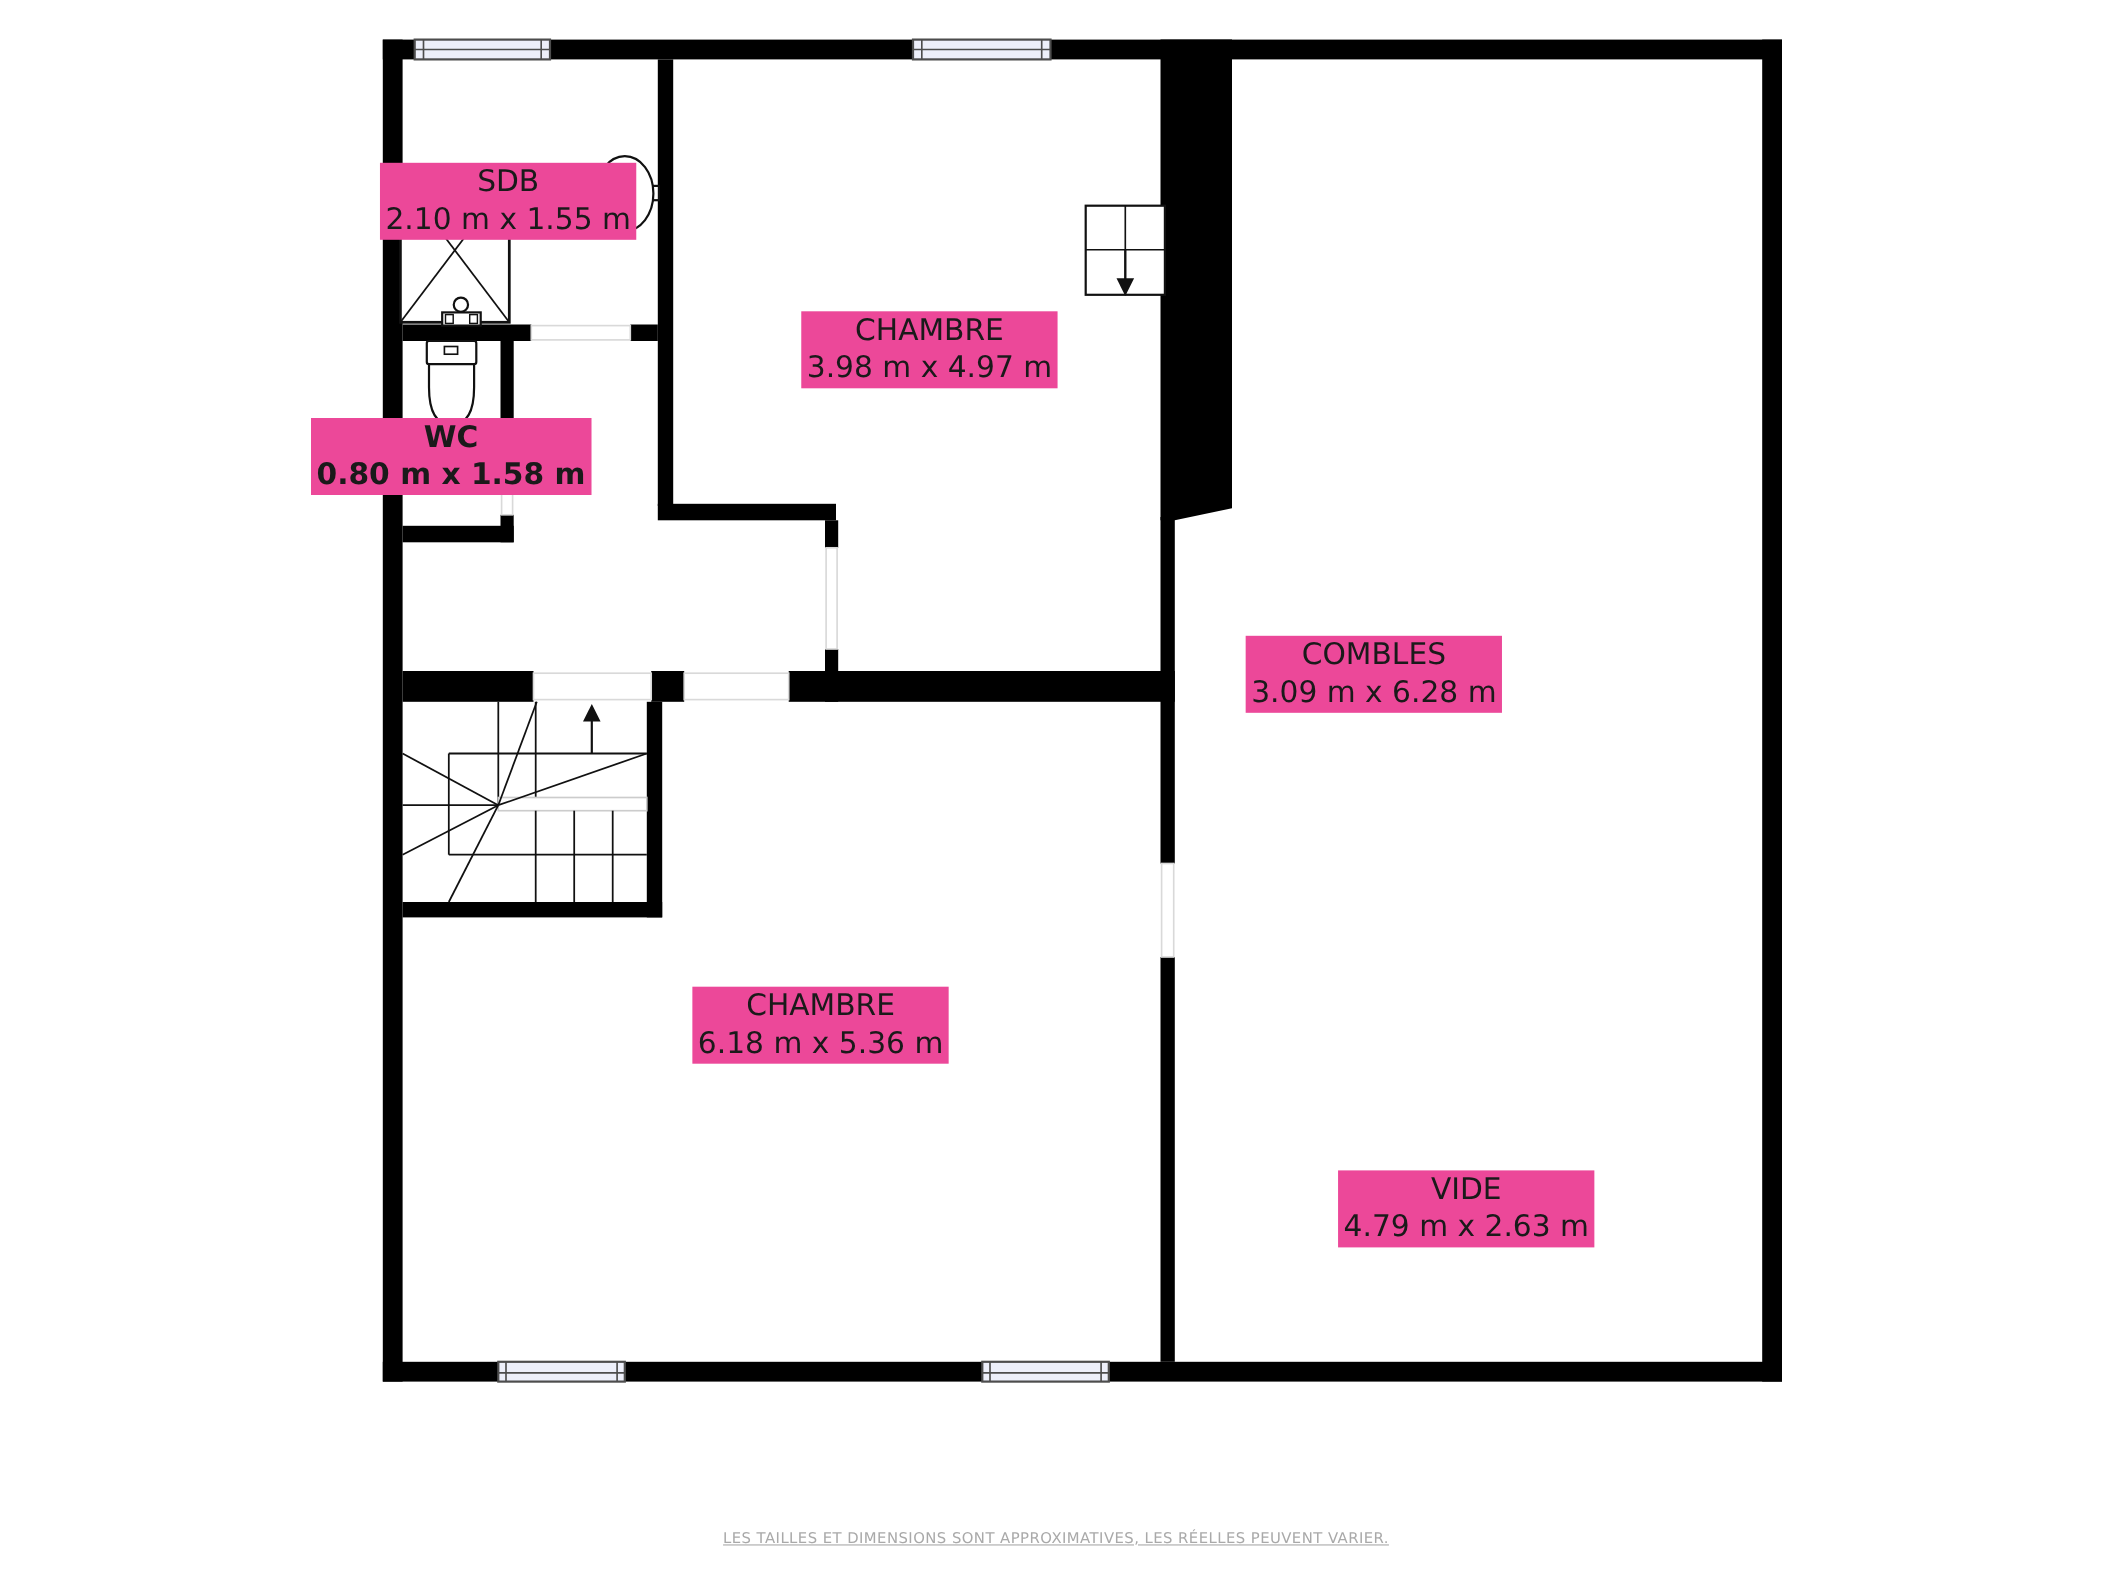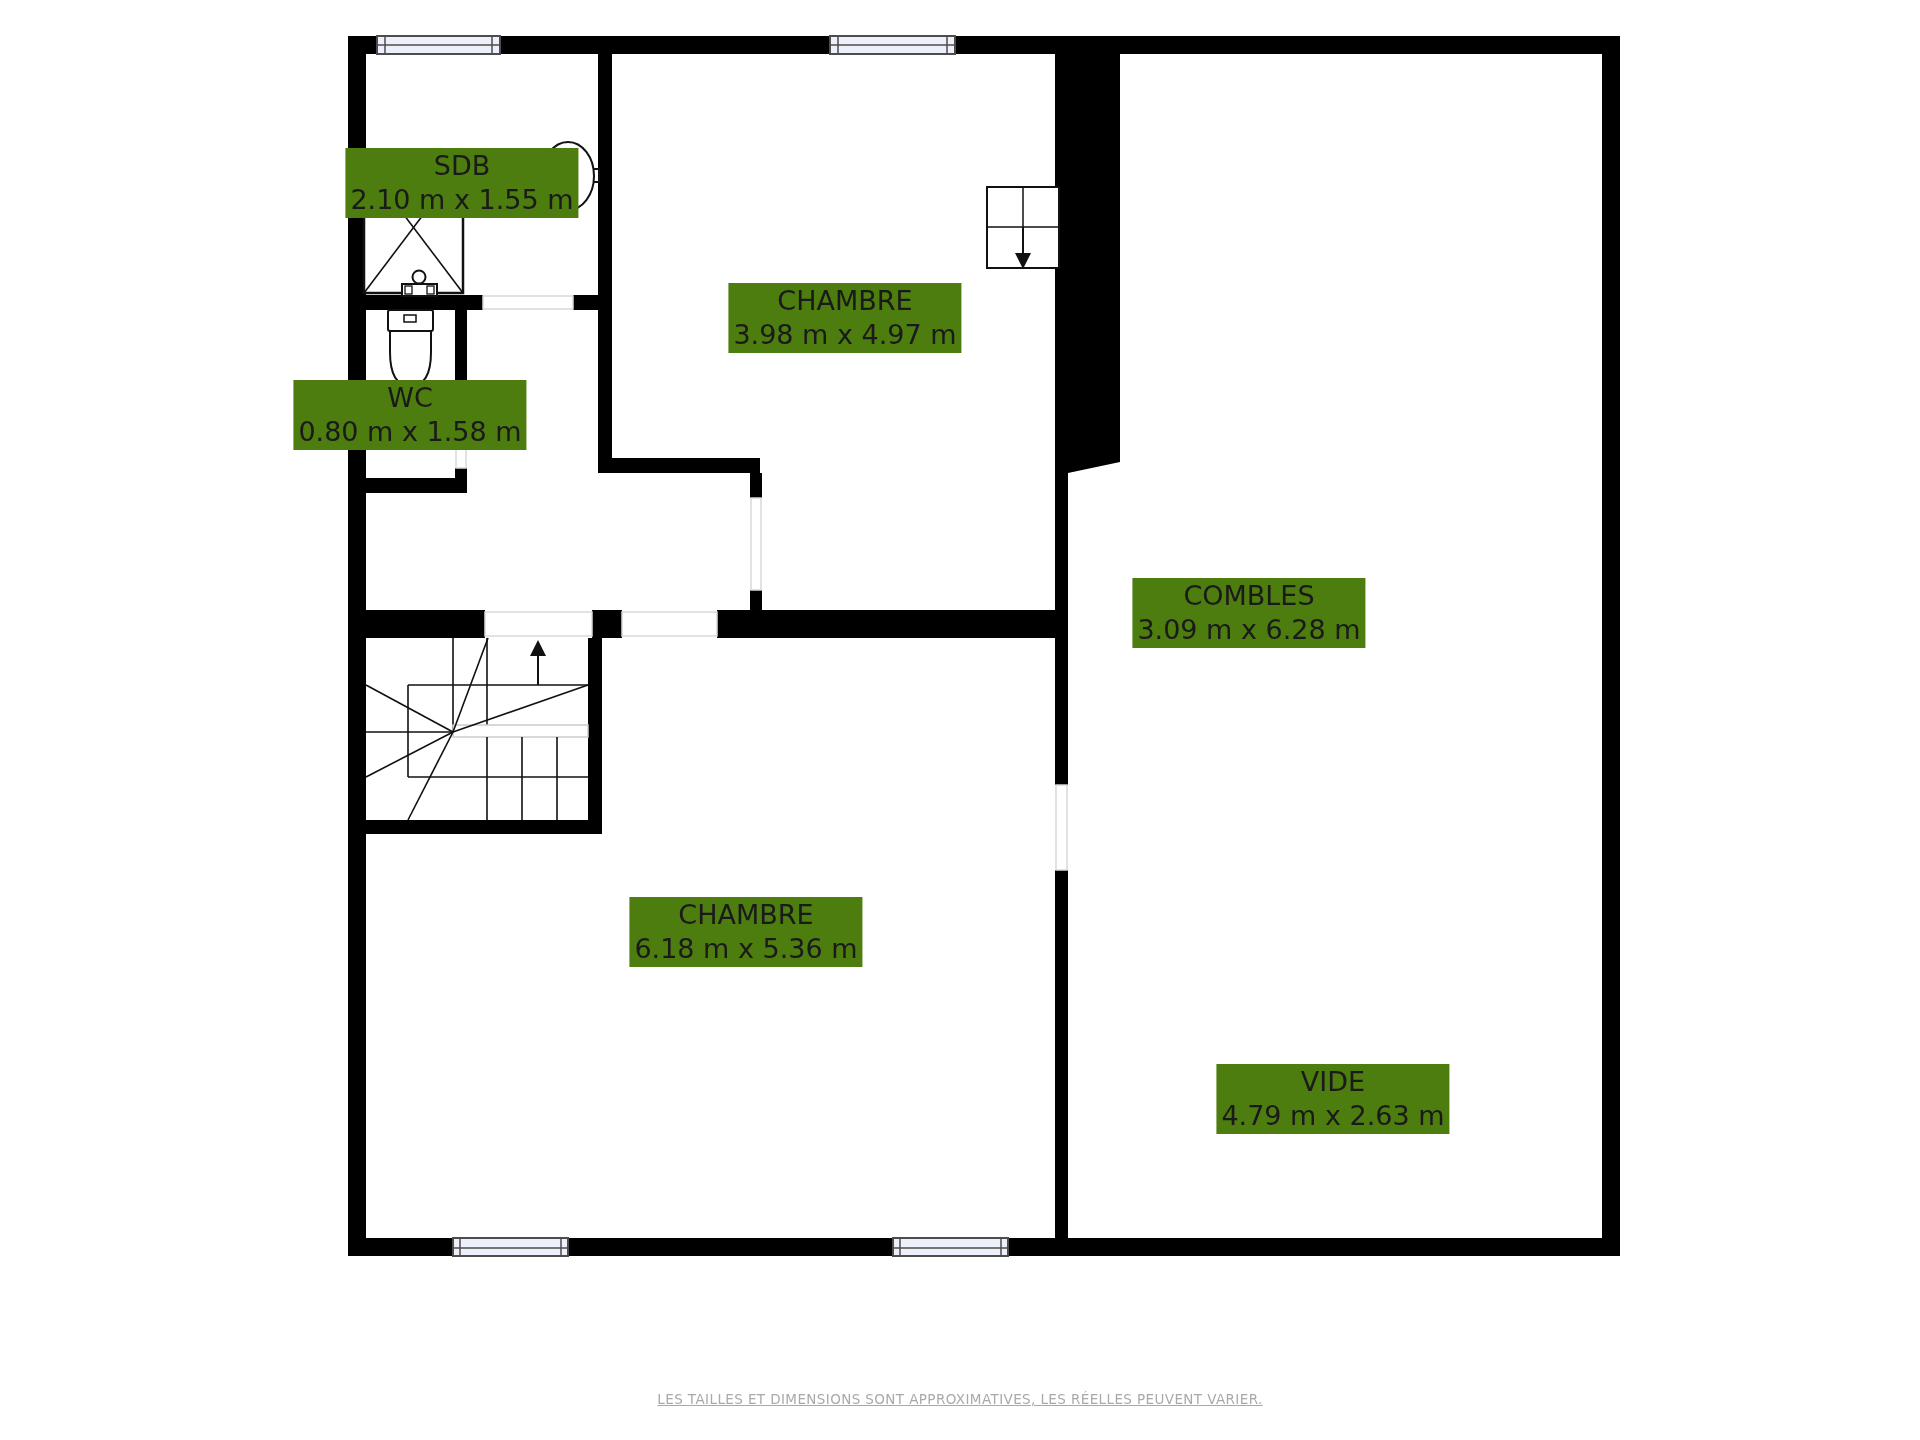--- a/index.html
+++ b/index.html
@@ -8,21 +8,21 @@
   #plan-svg{position:absolute;left:0;top:0;}
   .wall{fill:#000000;stroke:none;}
   .threshold{fill:#ffffff;stroke:#d9d9d9;stroke-width:1.5;}
   .fx{stroke:#111111;fill:#ffffff;}
   .fx-line{stroke:#111111;fill:none;}
   .stair-line{stroke:#111111;stroke-width:1.6;fill:none;}
   .band{fill:#ffffff;stroke:#cccccc;stroke-width:1.5;}
   .win-base{fill:#edeffa;stroke:#4d4d4d;stroke-width:2;}
   .win-line{stroke:#4d4d4d;stroke-width:1.5;fill:none;}
   .room-label{position:absolute;transform:translate(-50%,-50%);text-align:center;
-              background:#4d7c0f;padding:1px 5px;white-space:nowrap;color:#1a1a1a;
+              background:#ec4899;padding:1px 5px;white-space:nowrap;color:#1a1a1a;
               font-size:27px;line-height:34px;z-index:5;}
   .room-label span{display:block;}
   #footer-note{position:absolute;left:50%;top:1391px;transform:translateX(-50%);
                color:#a9a9a9;font-size:13.5px;letter-spacing:0.4px;white-space:nowrap;z-index:5;text-decoration:underline;}
 </style>
 </head>
 <body>
 
 <div id="stage">
 
@@ -157,21 +157,21 @@
         <line class="fx-line" x1="538" y1="685" x2="538" y2="654" stroke-width="2"></line>
         <polygon points="538,640 530,656 546,656" fill="#111111"></polygon>
       </g>
     </g>
   </svg>
 
   <div class="room-label" style="left:462px;top:183px;">
     <span>SDB</span>
     <span>2.10 m x 1.55 m</span>
   </div>
-  <div class="room-label" style="left:410px;top:415px;">
+  <div class="room-label" style="left:410px;top:415px;font-weight:bold;">
     <span>WC</span>
     <span>0.80 m x 1.58 m</span>
   </div>
   <div class="room-label" style="left:845px;top:318px;">
     <span>CHAMBRE</span>
     <span>3.98 m x 4.97 m</span>
   </div>
   <div class="room-label" style="left:1249px;top:613px;">
     <span>COMBLES</span>
     <span>3.09 m x 6.28 m</span>

